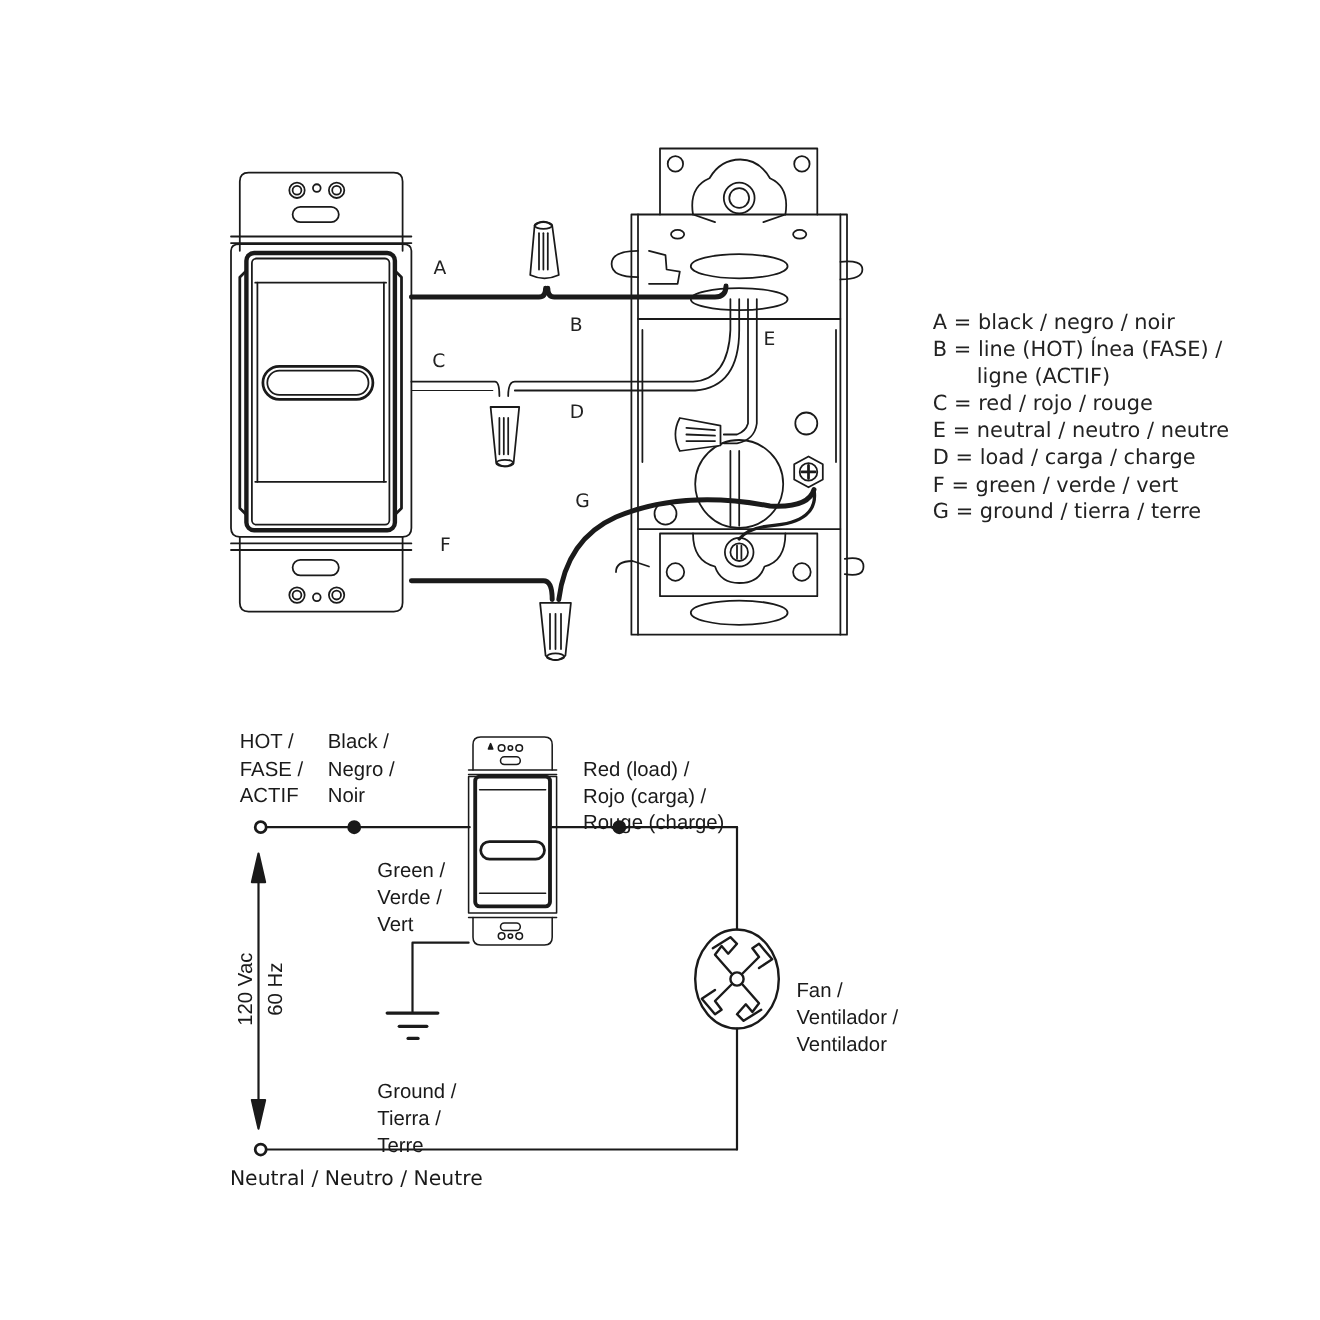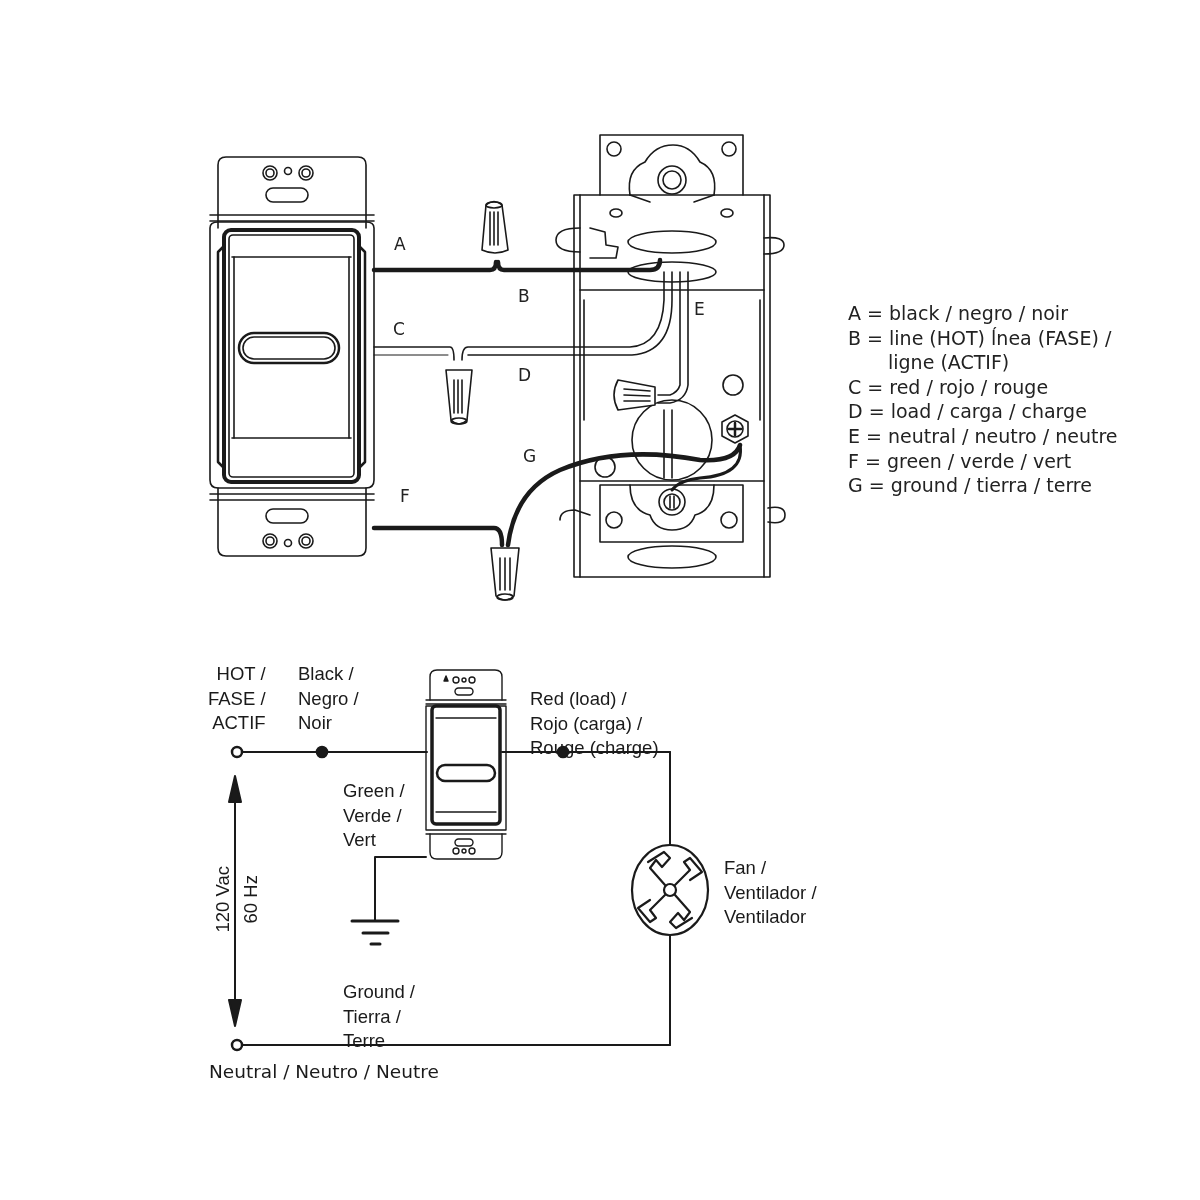--- a/index.html
+++ b/index.html
@@ -1,18 +1,18 @@
 <!DOCTYPE html>
 <html><head>
 <meta charset="utf-8">
 <style>
   html, body { margin: 0; padding: 0; background: #ffffff; }
   body { width: 1200px; height: 1200px; position: relative; overflow: hidden; font-family: "Liberation Sans", sans-serif; color: #1a1a1a; }
   svg { position: absolute; left: 0; top: 0; }
-  .legend { position: absolute; left: 848px; top: 281px; font-family: "DejaVu Sans", sans-serif; font-size: 19px; line-height: 24.6px; color: #222; margin-top: 20px; }
+  .legend { position: absolute; left: 848px; top: 281px; font-family: "DejaVu Sans", sans-serif; font-size: 19px; line-height: 24.6px; color: #222; }
   .legend .row { white-space: nowrap; }
   .legend .indent { padding-left: 40px; }
   .lbl { position: absolute; font-family: "Liberation Sans", sans-serif; font-size: 18.5px; line-height: 24.5px; color: #1a1a1a; white-space: nowrap; }
   .wl { position: absolute; font-family: "DejaVu Sans", sans-serif; font-size: 17px; color: #222; }
   .dl { font-family: "DejaVu Sans", sans-serif; }
 </style>
 </head>
 <body>
 
 <svg width="1200" height="1200" viewBox="0 0 1200 1200" xmlns="http://www.w3.org/2000/svg">
@@ -219,27 +219,27 @@
 <span class="wl" style="left:518px;top:365px;">D</span>
 <span class="wl" style="left:694px;top:299px;">E</span>
 <span class="wl" style="left:400px;top:486px;">F</span>
 <span class="wl" style="left:523px;top:446px;">G</span>
 
 <div class="legend">
   <div class="row">A = black / negro / noir</div>
   <div class="row">B = line (HOT) ĺnea (FASE) /</div>
   <div class="row indent">ligne (ACTIF)</div>
   <div class="row">C = red / rojo / rouge</div>
+  <div class="row">E = neutral / neutro / neutre</div>
   <div class="row">D = load / carga / charge</div>
-  <div class="row">E = neutral / neutro / neutre</div>
   <div class="row">F = green / verde / vert</div>
   <div class="row">G = ground / tierra / terre</div>
 </div>
 
-<div class="lbl" style="left:208px;top:662px;text-align:right;">
+<div class="lbl" style="left:218px;top:662px;">
   <div>HOT /</div>
   <div>FASE /</div>
   <div>ACTIF</div>
 </div>
 <div class="lbl" style="left:298px;top:662px;">
   <div>Black /</div>
   <div>Negro /</div>
   <div>Noir</div>
 </div>
 <div class="lbl" style="left:530px;top:662px;margin-top:25px;">
@@ -250,21 +250,21 @@
 <div class="lbl" style="left:343px;top:779px;">
   <div>Green /</div>
   <div>Verde /</div>
   <div>Vert</div>
 </div>
 <div class="lbl" style="left:343px;top:980px;">
   <div>Ground /</div>
   <div>Tierra /</div>
   <div>Terre</div>
 </div>
-<div class="lbl" style="left:724px;top:856px;">
+<div class="lbl" style="left:724px;top:888px;">
   <div>Fan /</div>
   <div>Ventilador /</div>
   <div>Ventilador</div>
 </div>
 
 <div class="lbl" style="left:168px;top:887px;transform:rotate(-90deg);transform-origin:center;width:110px;text-align:center;">120 Vac</div>
 <div class="lbl" style="left:196px;top:887px;transform:rotate(-90deg);transform-origin:center;width:110px;text-align:center;">60 Hz</div>
 
 <div class="lbl dl" style="left:209px;top:1060px;font-size:18.5px;text-align:right;">Neutral / Neutro / Neutre</div>
 

